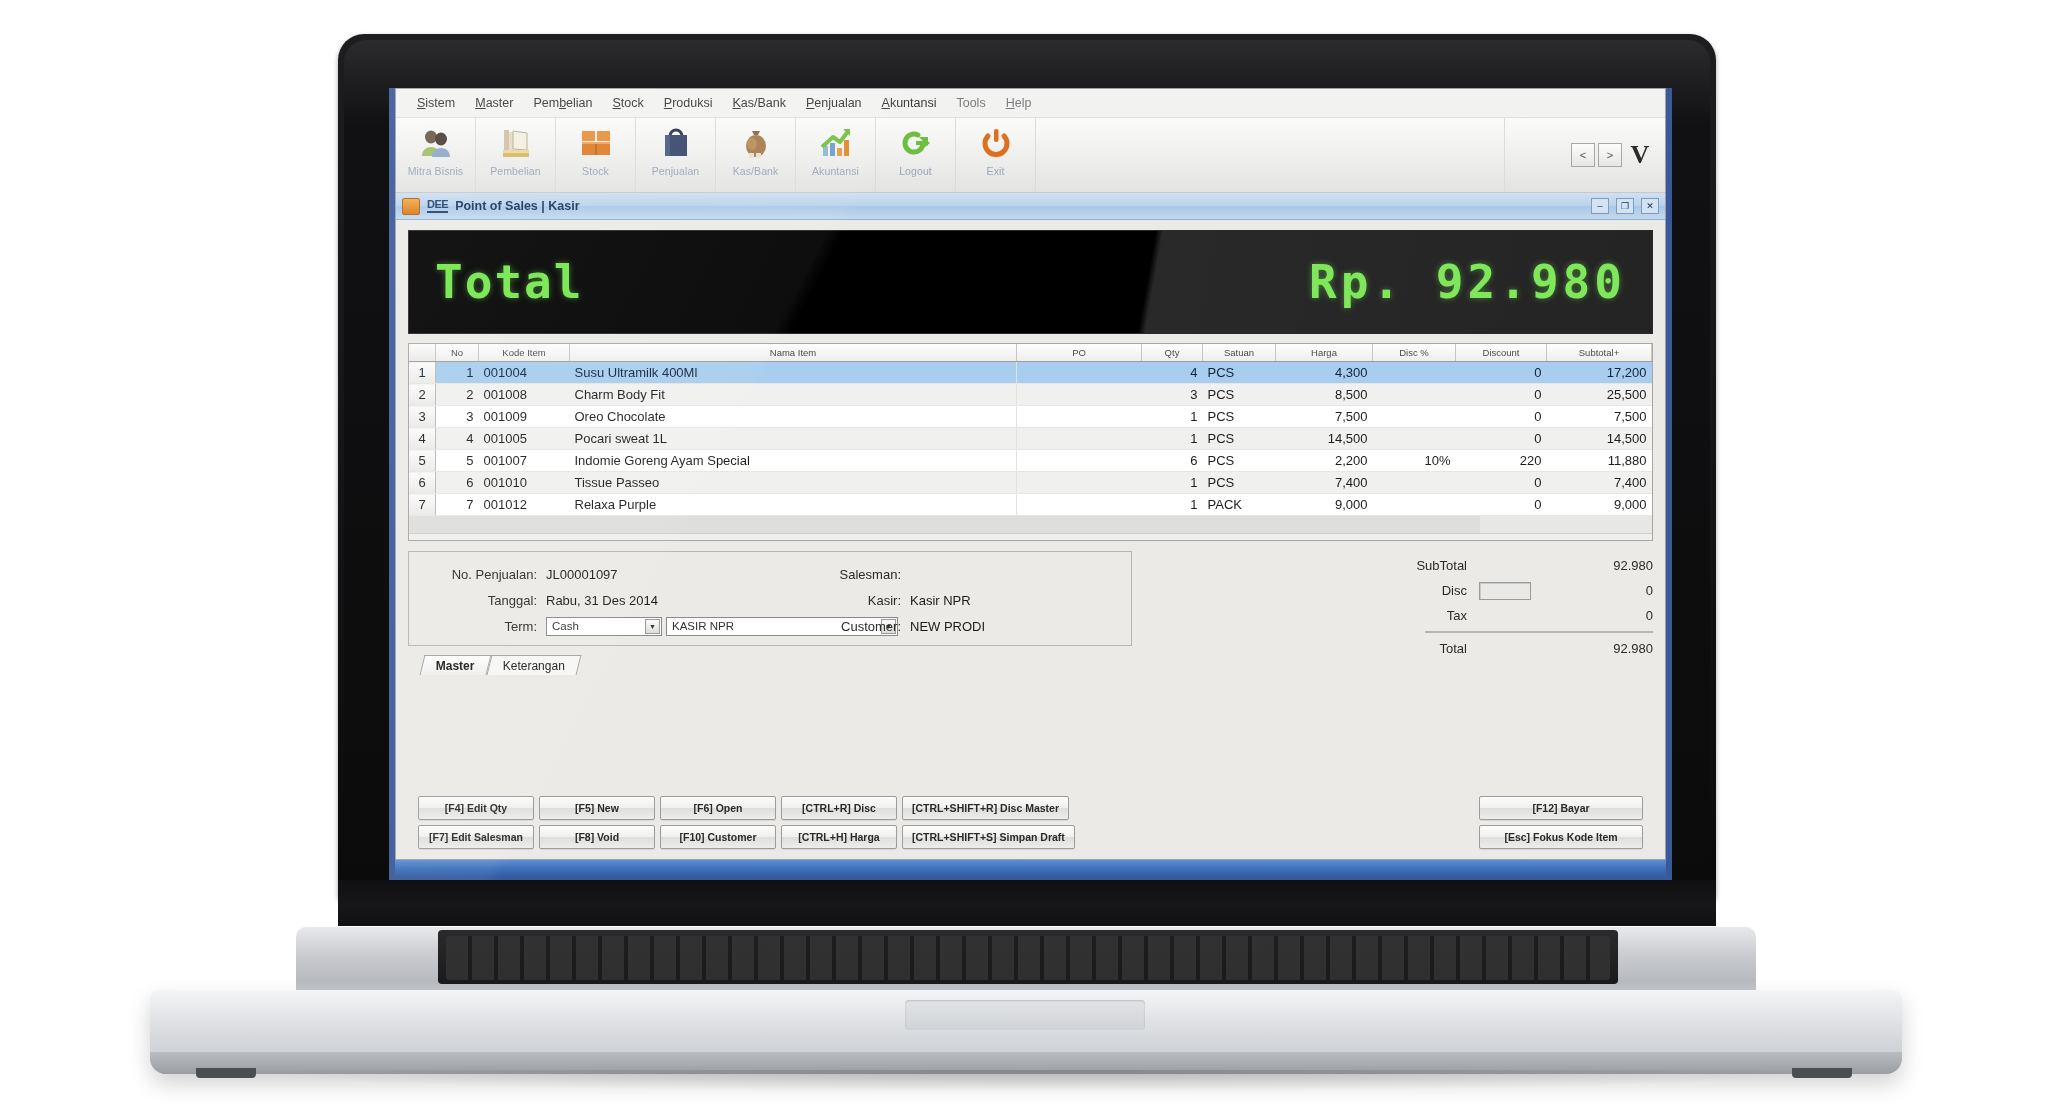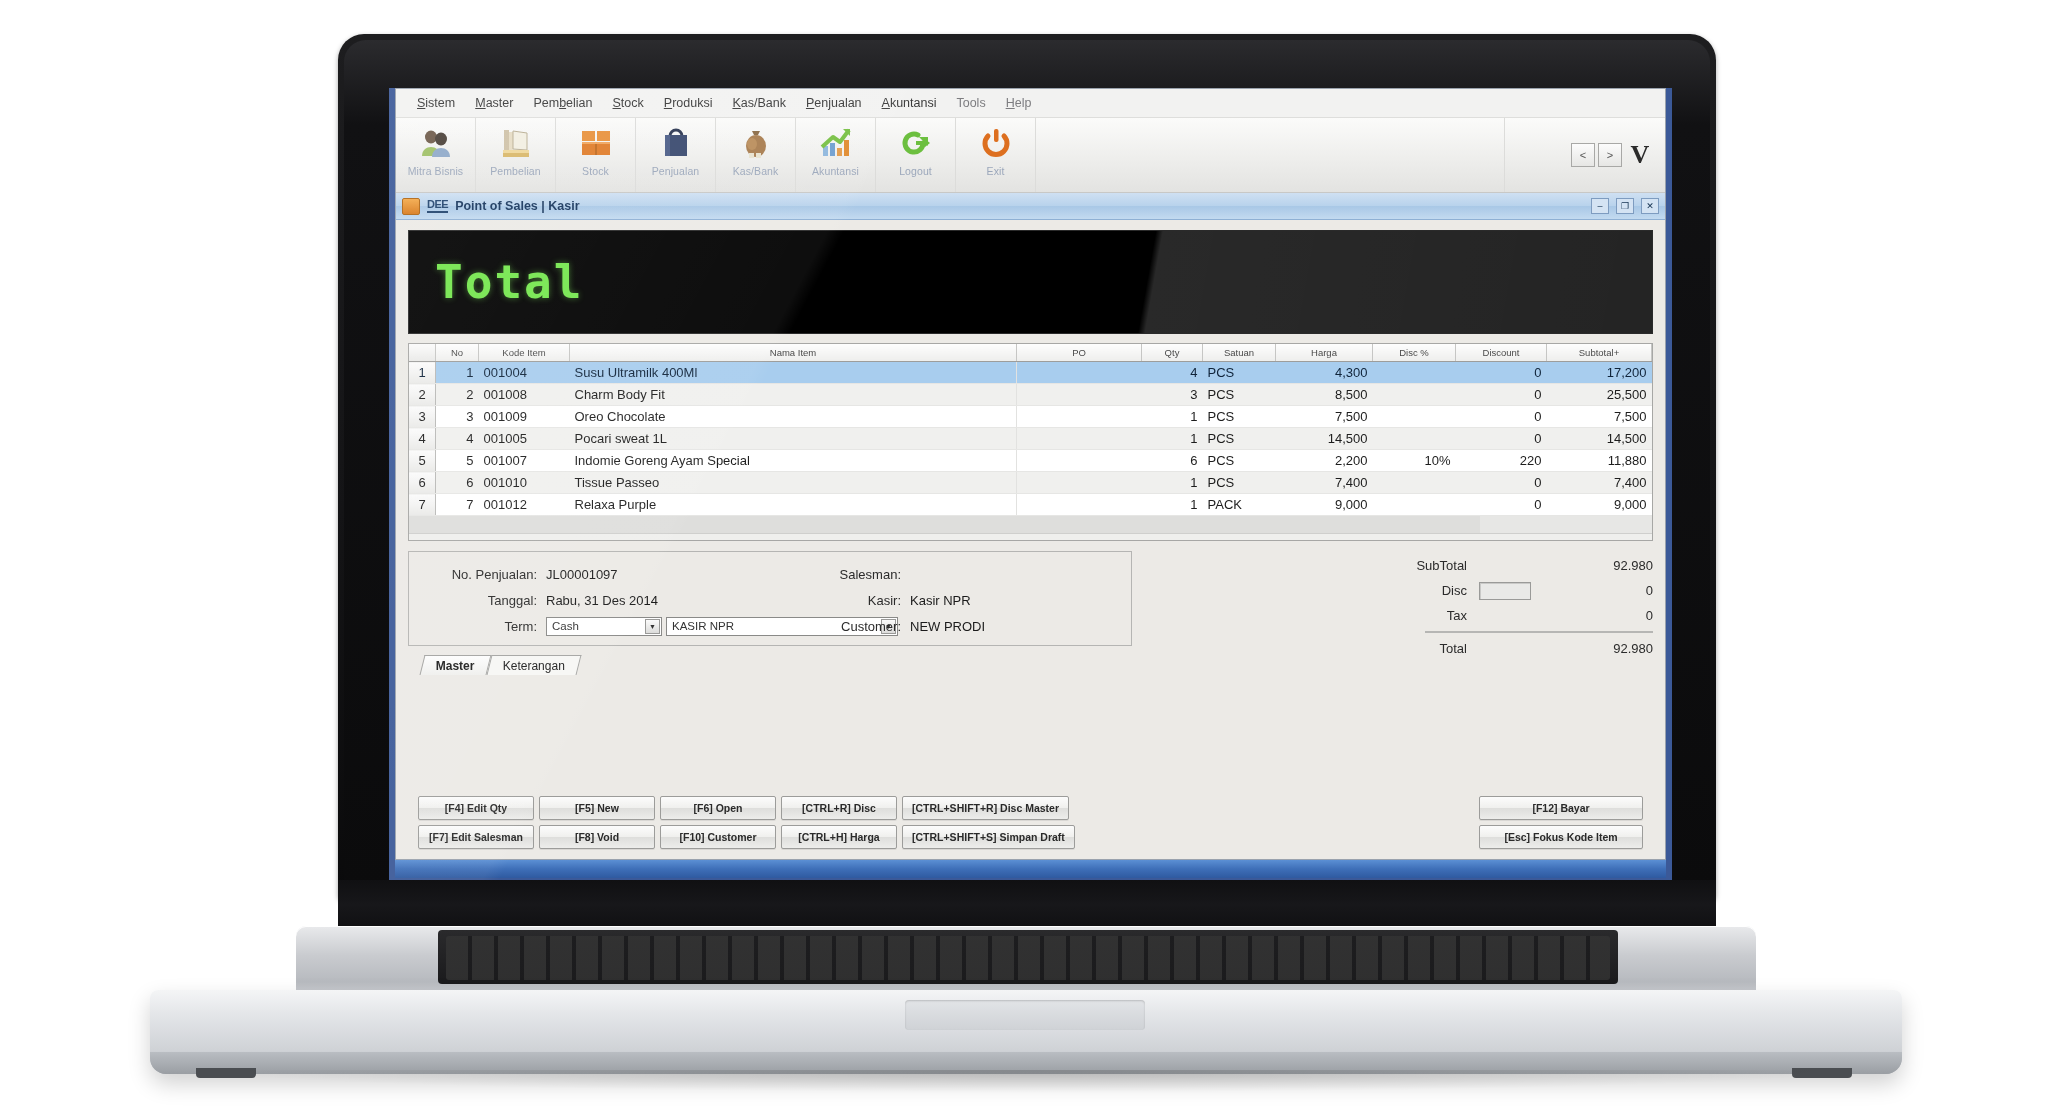--- a/index.html
+++ b/index.html
@@ -431,20 +431,21 @@
           </div>
           <div class="mdi-btn">
             <span>✕</span>
           </div>
         </div>
 
         <div class="mdi-body">
 
           <div class="total-panel">
             <div class="total-lbl">Total</div>
+            <div class="total-val">Rp. 92.980</div>
             <div class="glare"></div>
           </div>
 
           <div class="grid-wrap">
             <table class="grid">
               <thead>
                 <tr>
                   <th class="c-rh"></th>
                   <th class="c-no">No</th>
                   <th class="c-kode">Kode Item</th>

